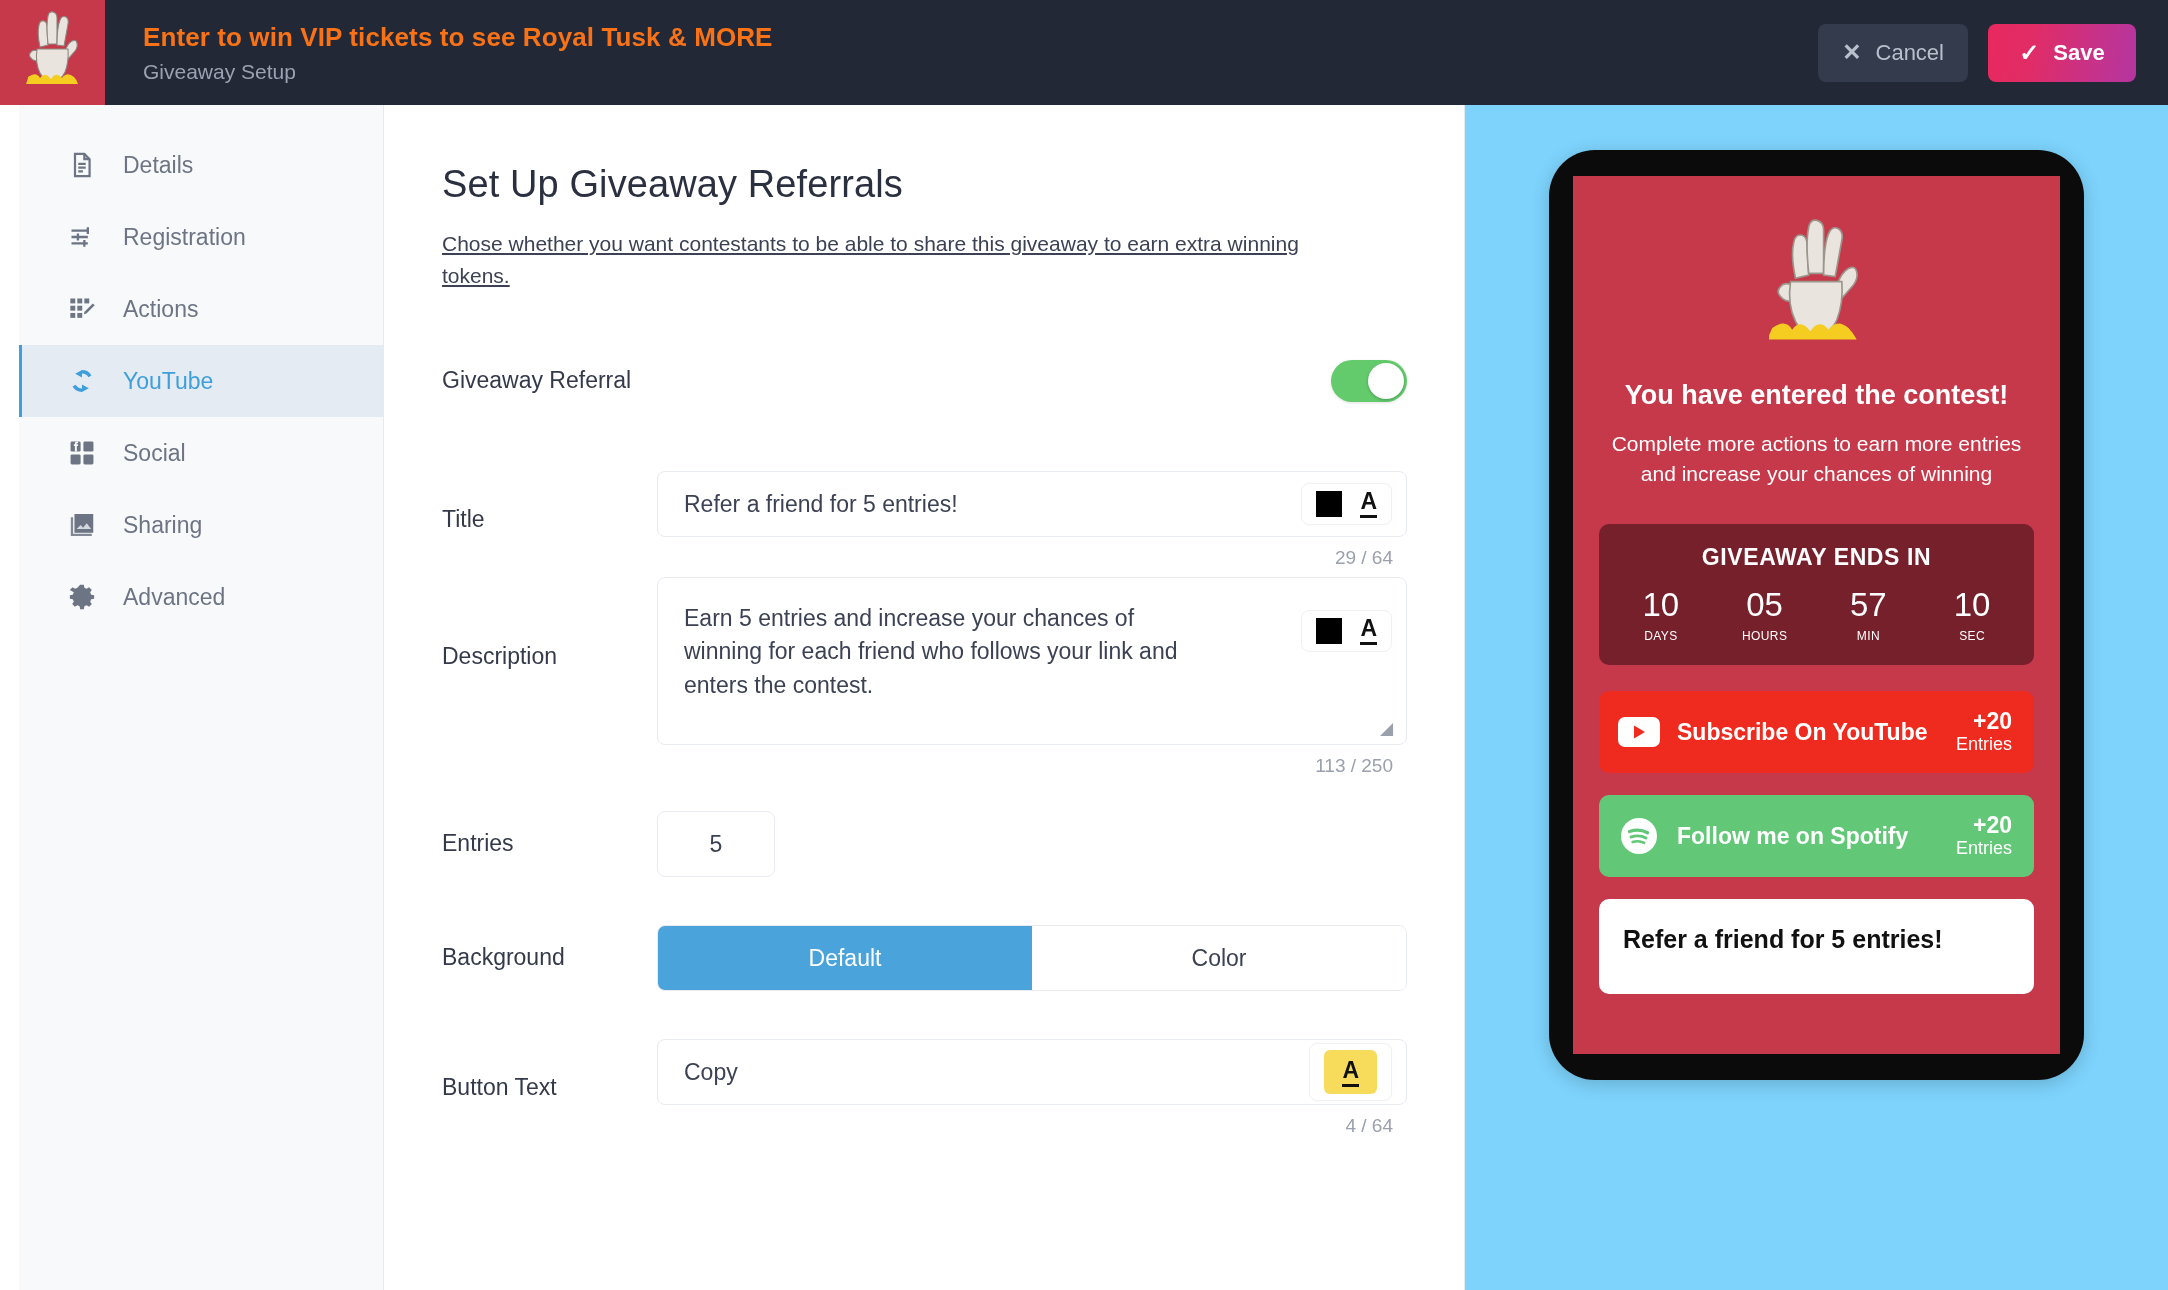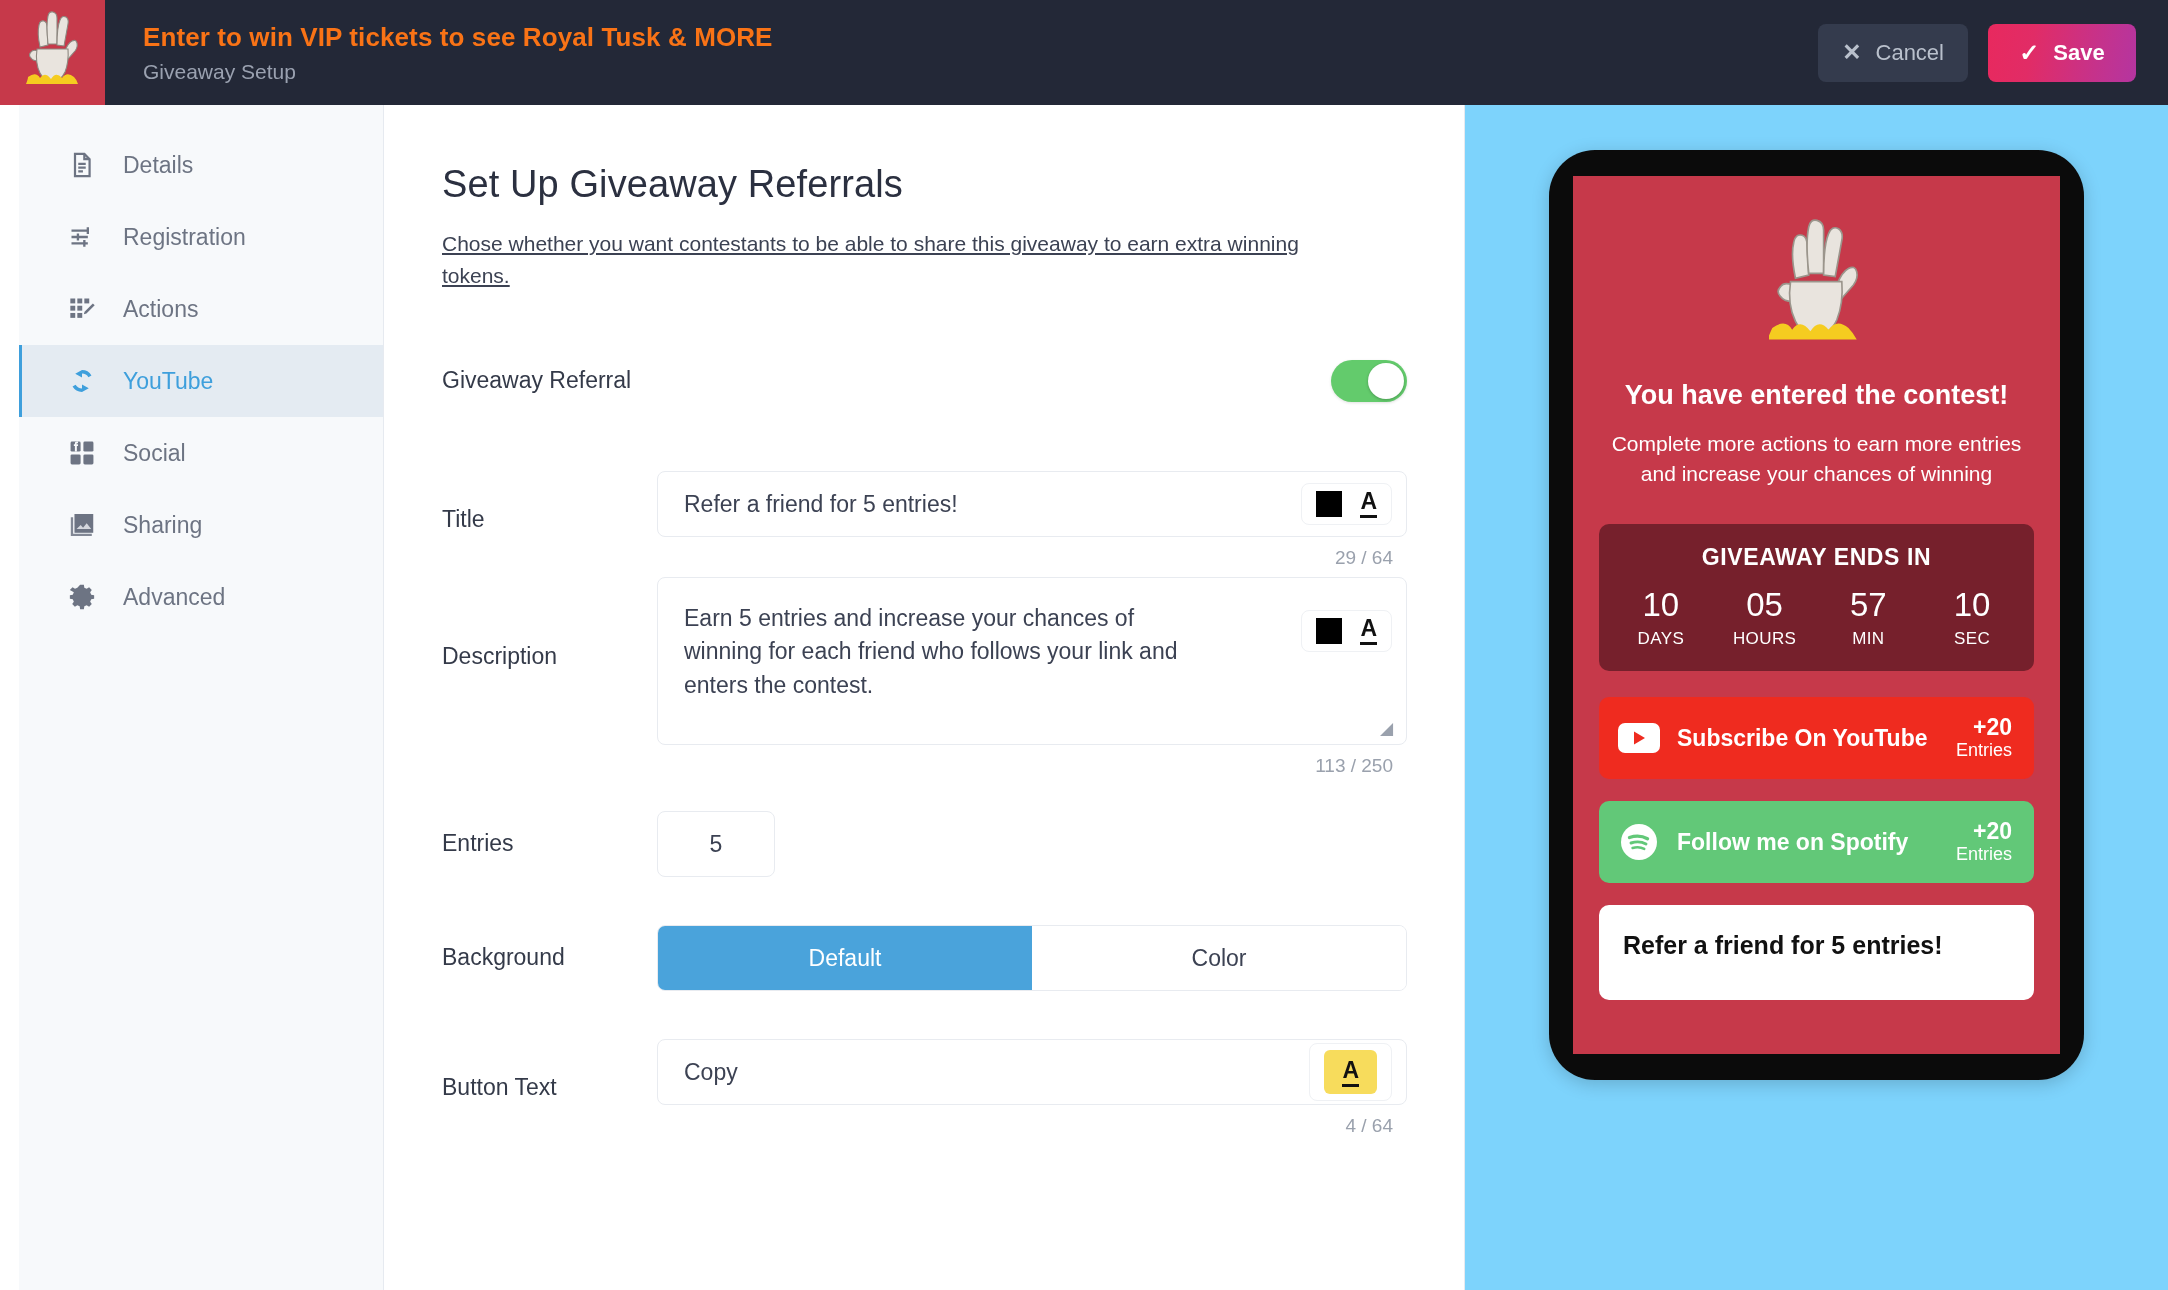--- a/index.html
+++ b/index.html
@@ -271,21 +271,21 @@
     padding: 20px 10px 22px 10px; margin-bottom: 26px; margin-top: 10px;
   }
   .cd-head {
     color: #ffffff; font-size: 23px; font-weight: bold;
     text-align: center; letter-spacing: 0.6px;
     margin-bottom: 16px;
   }
   .cd-cols { display: flex; }
   .cd-col { flex: 1 1 25%; text-align: center; }
   .cd-num { color: #ffffff; font-size: 33px; line-height: 1.1; }
-  .cd-lab { color: #ffffff; font-size: 17px; margin-top: 6px; letter-spacing: 0.4px; }
+  .cd-lab { color: #ffffff; font-size: 12px; margin-top: 6px; letter-spacing: 0.4px; }
 
   .action-btn {
     width: 100%; border-radius: 10px;
     height: 82px; margin-bottom: 22px;
     display: flex; align-items: center;
     padding: 0 22px 0 18px;
   }
   .action-btn.yt { background: #EF2B1F; }
   .action-btn.sp { background: #62C878; }
   .ab-icon { width: 44px; flex: 0 0 44px; display: flex; align-items: center; justify-content: center; }

